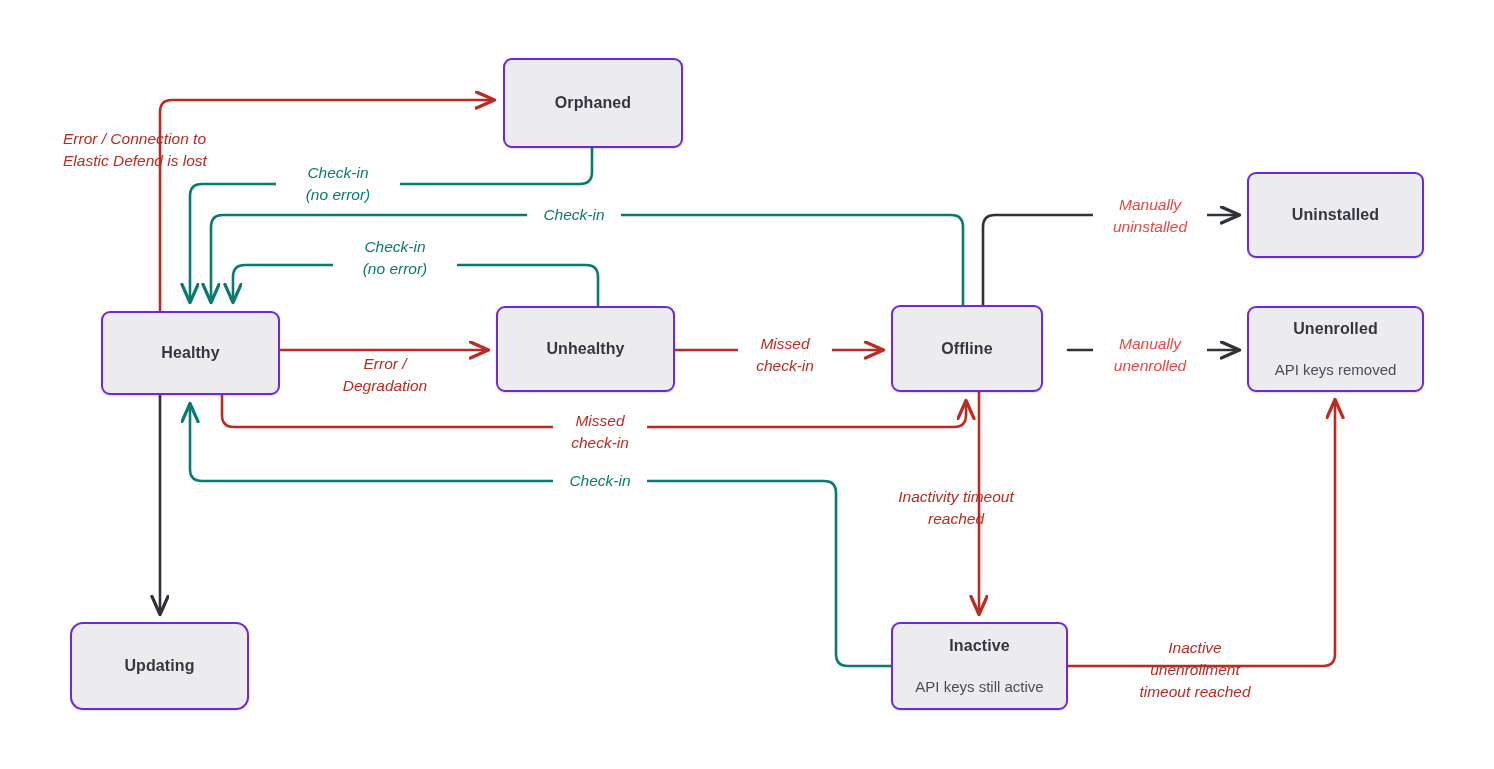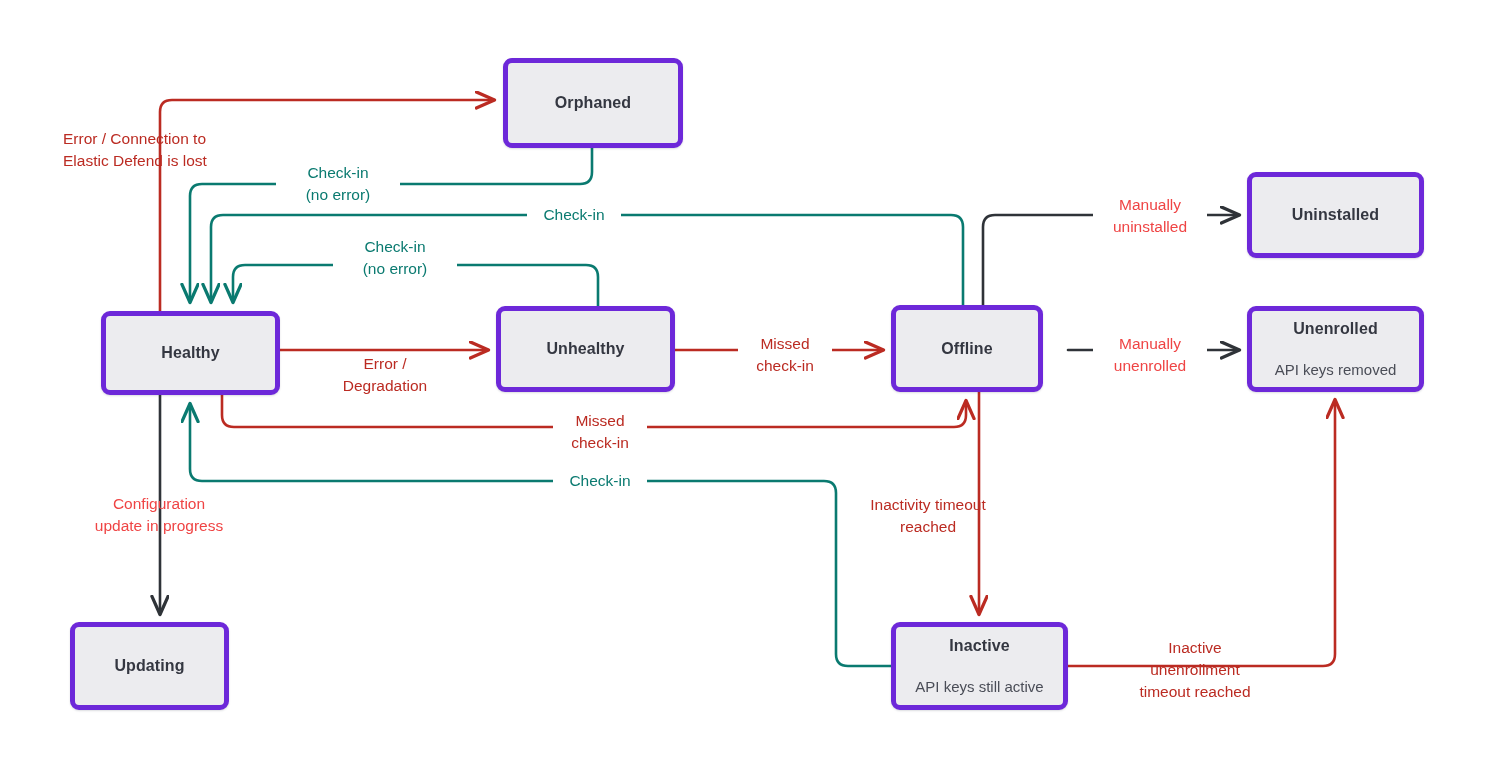--- a/index.html
+++ b/index.html
@@ -24,21 +24,21 @@
   .wire{fill:none;stroke-linecap:round;stroke-linejoin:round;stroke-width:2.6;}
   .wire.red{stroke:#bb2b22;}
   .wire.teal{stroke:#0a7a70;}
   .wire.black{stroke:#2f3338;}
 
   
   .node{
     position:absolute;
     box-sizing:border-box;
     background:#ececef;
-    border:5px solid #6d28d9;
+    border:2px solid #6d28d9;
     border-radius:9px;
     box-shadow:0 1px 2px rgba(40,45,60,.16);
     display:flex;
     flex-direction:column;
     align-items:center;
     justify-content:center;
     text-align:center;
     z-index:3;
   }
   .node .ttl{
@@ -60,20 +60,21 @@
   .lbl{
     position:absolute;
     font-size:15.5px;
     line-height:1.43;
     text-align:center;
     white-space:pre-line;
     z-index:4;
     background:#ffffff;
     padding:0 6px;
     box-sizing:border-box;
+    font-style:italic;
   }
   .lbl.red{color:#bb2b22;}
   .lbl.teal{color:#0a7a70;}
   .lbl.black{color:#ef4444;}
   .lbl.nobg{background:transparent;padding:0;}
 </style>
 </head>
 <body>
 
 <div id="stage">
@@ -136,21 +137,21 @@
 
   <div class="node" style="left:1247px;top:172px;width:177px;height:86px;">
     <div class="ttl">Uninstalled</div>
   </div>
 
   <div class="node" style="left:1247px;top:306px;width:177px;height:86px;">
     <div class="ttl">Unenrolled</div>
     <div class="sub">API keys removed</div>
   </div>
 
-  <div class="node" style="left:70px;top:622px;width:159px;height:88px;">
+  <div class="node" style="left:70px;top:622px;width:179px;height:88px;border-radius:13px;">
     <div class="ttl">Updating</div>
   </div>
 
   <div class="node" style="left:891px;top:622px;width:177px;height:88px;">
     <div class="ttl">Inactive</div>
     <div class="sub">API keys still active</div>
   </div>
 
   <div class="lbl red nobg" style="left:63px;top:128px;width:200px;text-align:left;">Error / Connection to
 Elastic Defend is lost</div>
@@ -173,23 +174,21 @@
 check-in</div>
 
   <div class="lbl teal" style="left:553px;top:470px;width:94px;">Check-in</div>
 
   <div class="lbl black" style="left:1093px;top:194px;width:114px;">Manually
 uninstalled</div>
 
   <div class="lbl black" style="left:1093px;top:333px;width:114px;">Manually
 unenrolled</div>
 
-  <div class="lbl red nobg" style="left:836px;top:486px;width:184px;margin-top:8px;">Inactivity timeout
+  <div class="lbl red nobg" style="left:864px;top:486px;width:184px;">Inactivity timeout
 reached</div>
 
   <div class="lbl red nobg" style="left:1097px;top:637px;width:196px;">Inactive
 unenrollment
 timeout reached</div>
 
-  <div class="lbl black nobg" style="left:58px;top:493px;width:202px;">Configuration
-update in progress</div>
 
 </div>
 
 </body></html>

